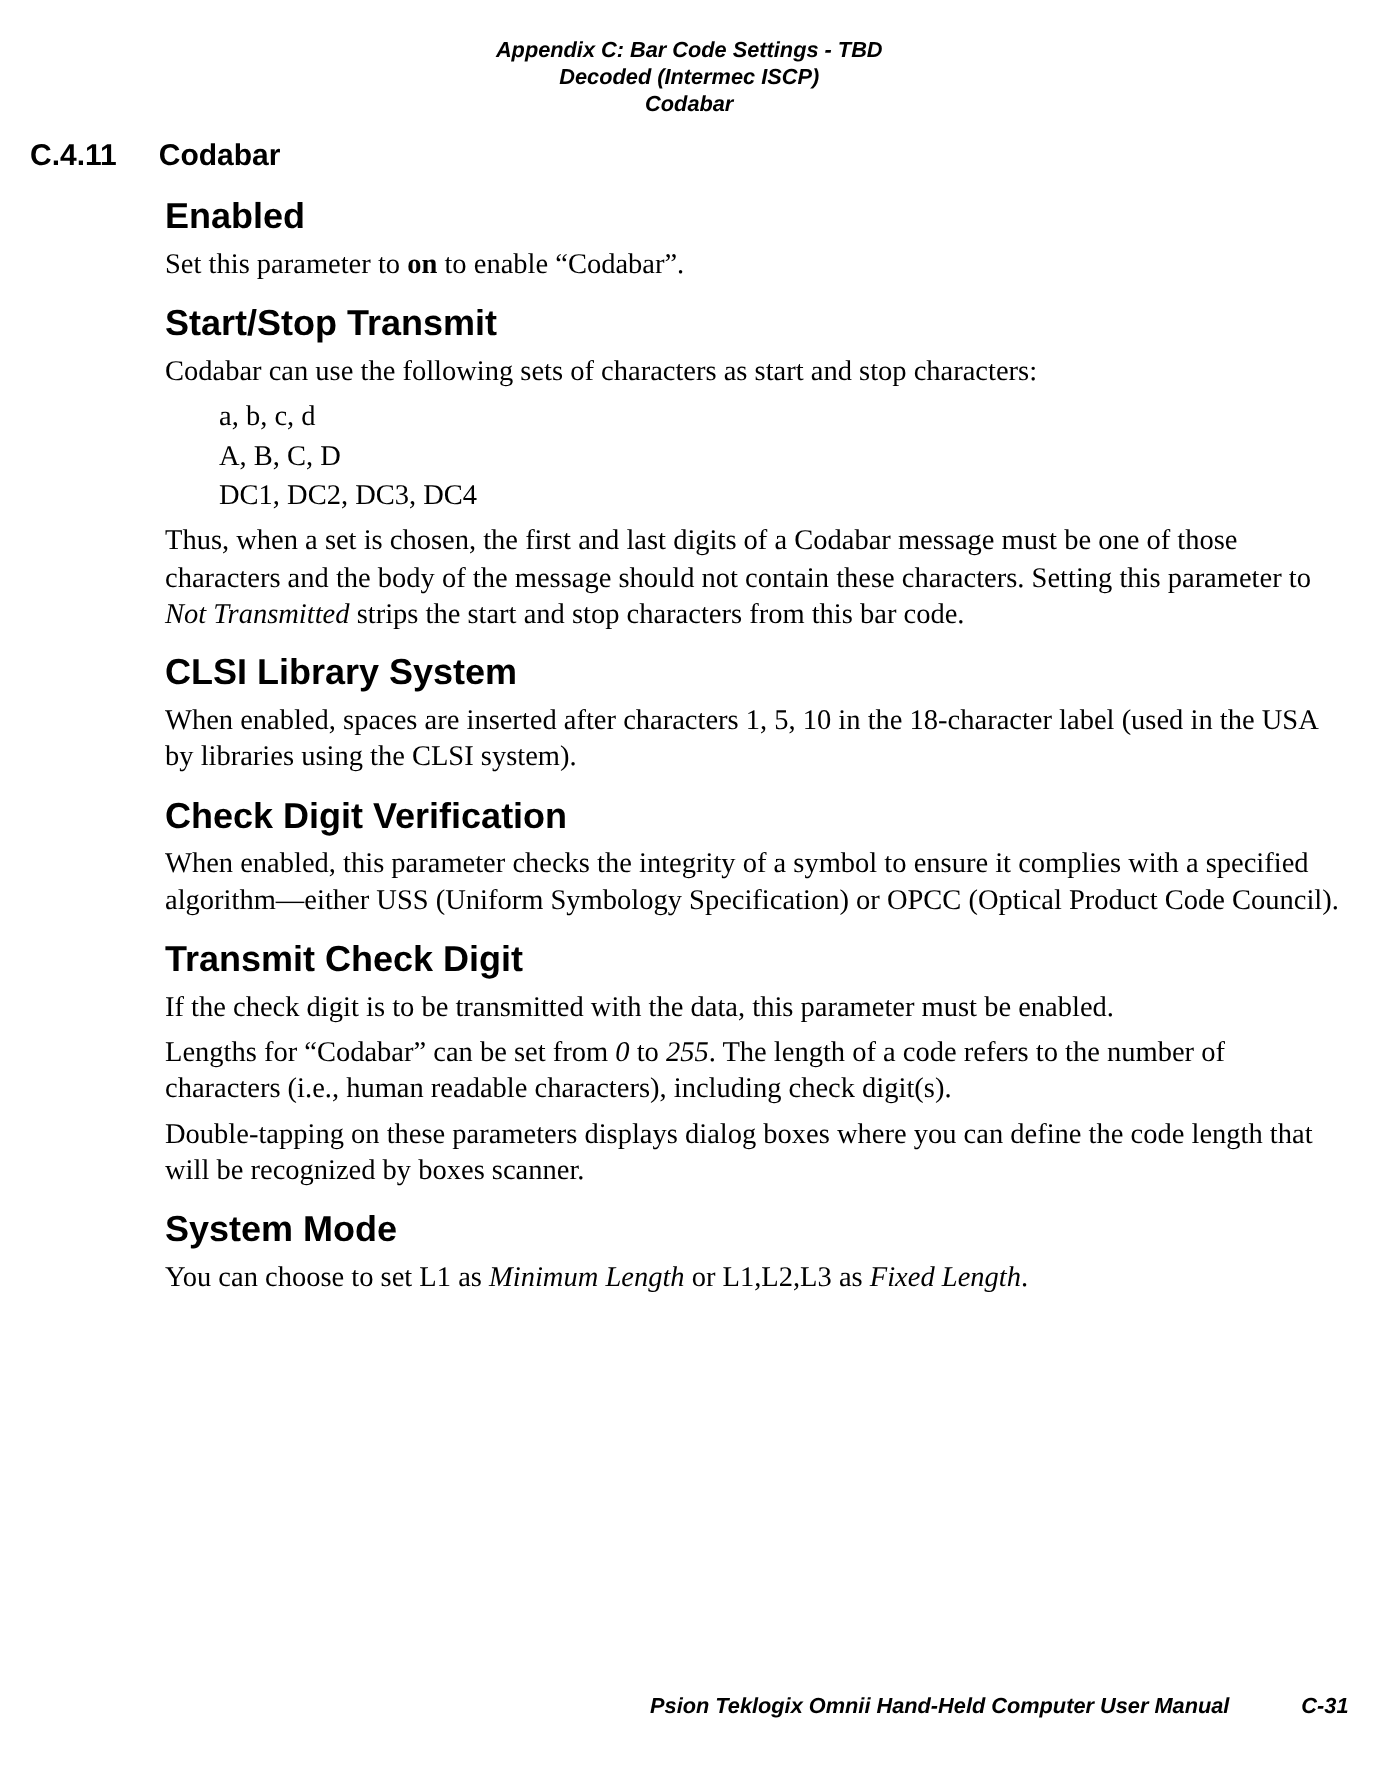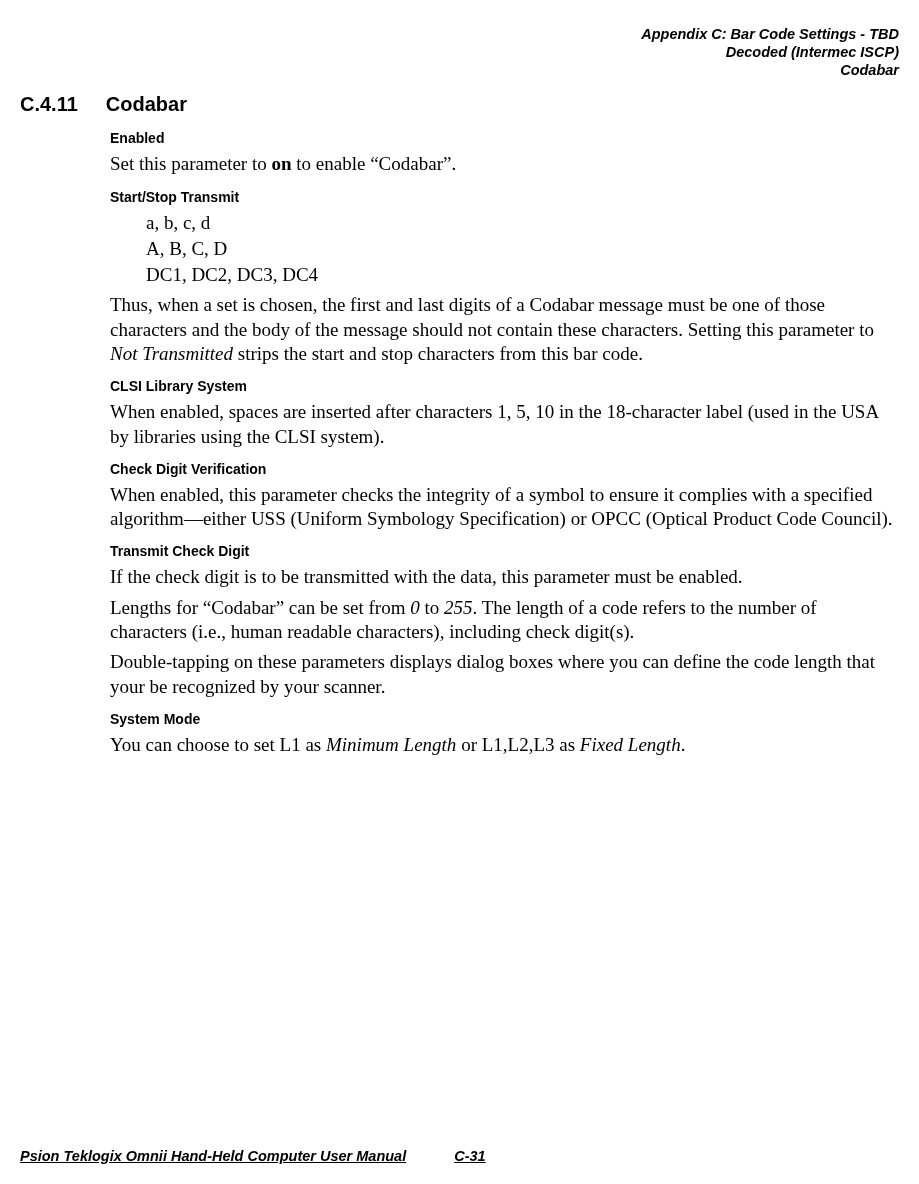--- a/index.html
+++ b/index.html
@@ -19,62 +19,62 @@
     .running-header {
       text-align: right;
       font-family: "Trebuchet MS", "Lucida Sans", Arial, sans-serif;
       font-style: italic;
       font-weight: bold;
       font-size: 14.5px;
       line-height: 1.25;
       color: #000;
       margin-bottom: 14px;
     }
-    .running-header div { white-space: nowrap; }
+    .running-header div { white-space: nowrap; text-align: center; }
     .section-heading {
       font-family: "Trebuchet MS", "Lucida Sans", Arial, sans-serif;
       font-weight: bold;
       font-size: 20px;
       margin: 4px 0 14px 0;
     }
     .section-heading .sec-num { margin-right: 28px; }
     .content {
       margin-left: 90px;
       margin-right: 4px;
       font-size: 19px;
       line-height: 1.28;
     }
     .subhead {
       font-family: "Trebuchet MS", "Lucida Sans", Arial, sans-serif;
       font-weight: bold;
-      font-size: 14px;
+      font-size: 24px;
       margin-top: 12px;
       margin-bottom: 4px;
     }
     p.body {
       margin: 4px 0 6px 0;
     }
     .indent-list {
       margin: 4px 0 6px 36px;
     }
     .indent-list div {
       margin: 2px 0;
     }
     .bold { font-weight: bold; }
     .ital { font-style: italic; }
     .footer {
       position: absolute;
-      bottom: 20px;
+      bottom: 38px;
       right: 20px;
       left: 20px;
+      text-align: right;
       font-family: "Trebuchet MS", "Lucida Sans", Arial, sans-serif;
       font-style: italic;
       font-weight: 600;
       font-size: 14.5px;
-      text-decoration: underline;
     }
     .footer .pagenum {
       margin-left: 48px;
       font-style: italic;
     }
   </style>
 </head>
 <body>
 
 <div class="page">
@@ -89,20 +89,21 @@
   </div>
 
   <div class="content">
 
     <div class="subhead">Enabled</div>
     <p class="body">
       <span>Set this parameter to </span><span class="bold">on</span><span> to enable “Codabar”.</span>
     </p>
 
     <div class="subhead">Start/Stop Transmit</div>
+    <p class="body">Codabar can use the following sets of characters as start and stop characters:</p>
     <div class="indent-list">
       <div>a, b, c, d</div>
       <div>A, B, C, D</div>
       <div>DC1, DC2, DC3, DC4</div>
     </div>
     <p class="body">
       <span>Thus, when a set is chosen, the first and last digits of a Codabar message must be one of those characters and the body of the message should not contain these characters. Setting this parameter to </span><span class="ital">Not Transmitted</span><span> strips the start and stop characters from this bar code.</span>
     </p>
 
     <div class="subhead">CLSI Library System</div>
@@ -110,21 +111,21 @@
 
     <div class="subhead">Check Digit Verification</div>
     <p class="body">When enabled, this parameter checks the integrity of a symbol to ensure it complies with a specified algorithm—either USS (Uniform Symbology Specification) or OPCC (Optical Product Code Council).</p>
 
     <div class="subhead">Transmit Check Digit</div>
     <p class="body">If the check digit is to be transmitted with the data, this parameter must be enabled.</p>
 
     <p class="body">
       <span>Lengths for “Codabar” can be set from </span><span class="ital">0</span><span> to </span><span class="ital">255</span><span>. The length of a code refers to the number of characters (i.e., human readable characters), including check digit(s).</span>
     </p>
-    <p class="body">Double-tapping on these parameters displays dialog boxes where you can define the code length that your be recognized by your scanner.</p>
+    <p class="body">Double-tapping on these parameters displays dialog boxes where you can define the code length that will be recognized by boxes scanner.</p>
 
     <div class="subhead">System Mode</div>
     <p class="body">
       <span>You can choose to set L1 as </span><span class="ital">Minimum Length</span><span> or L1,L2,L3 as </span><span class="ital">Fixed Length</span><span>.</span>
     </p>
 
   </div>
 </div>
 
 <div class="footer">

